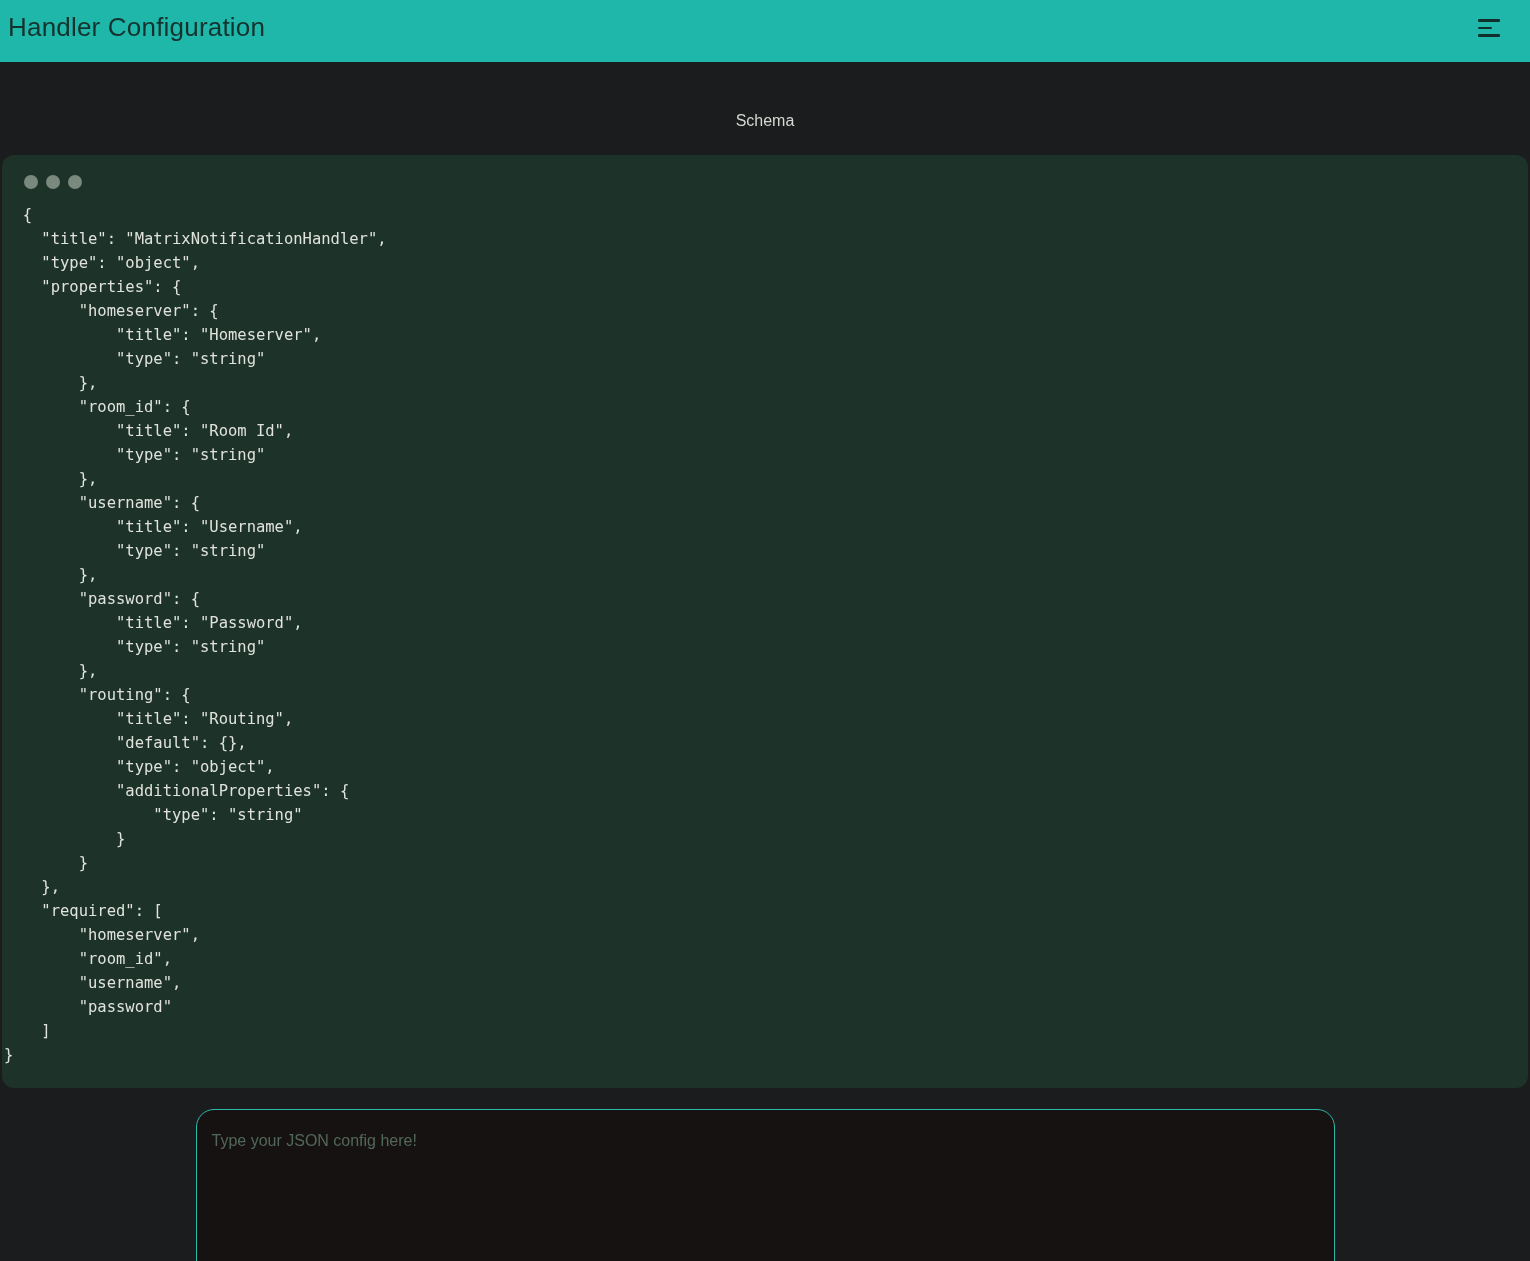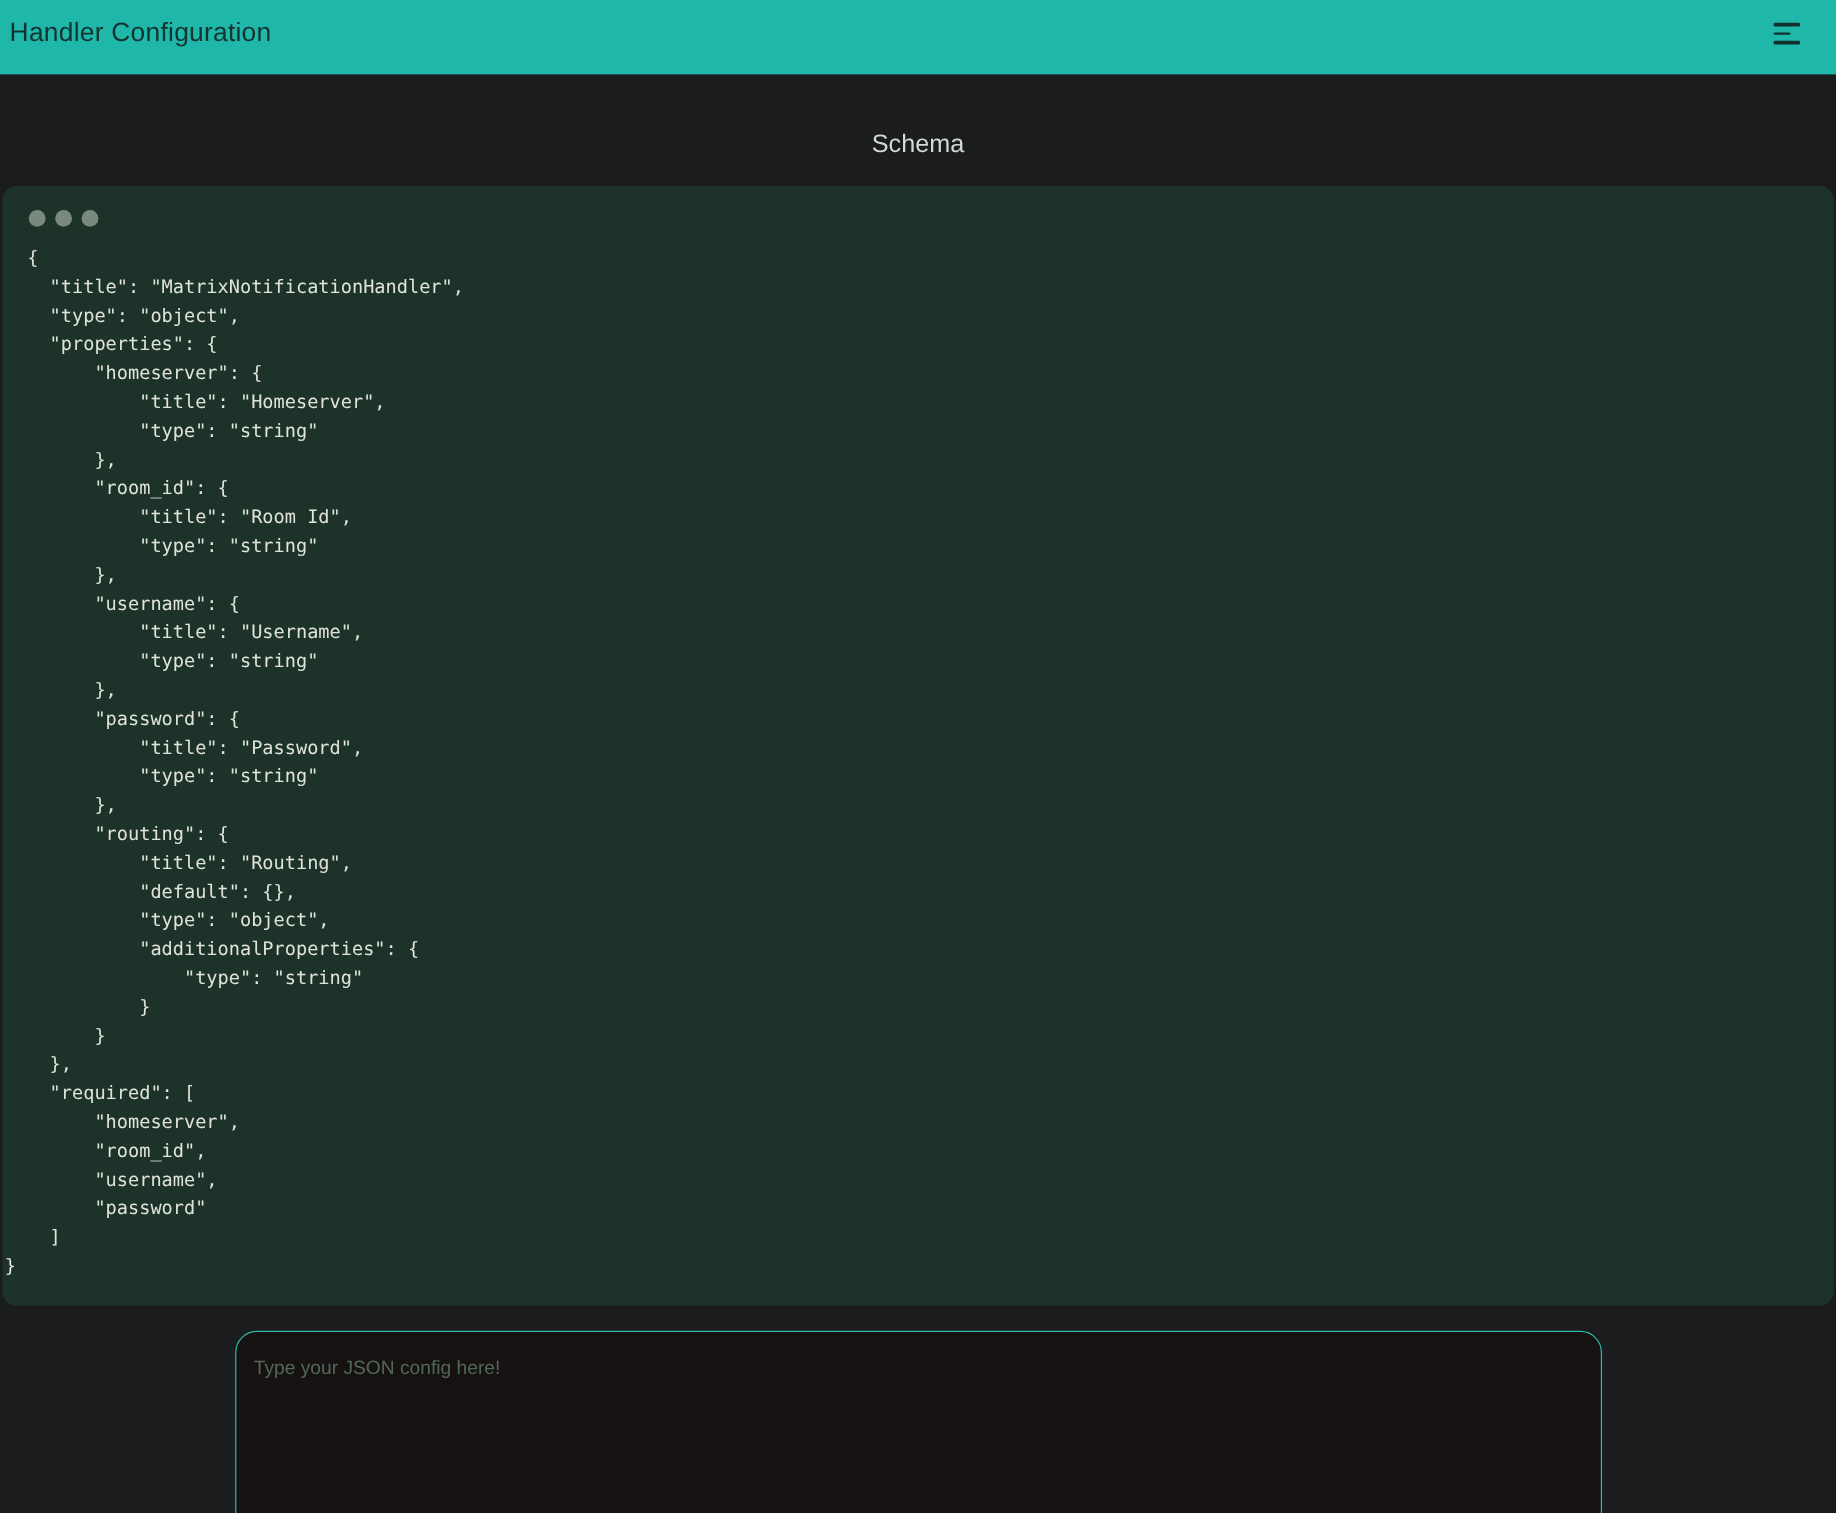--- a/index.html
+++ b/index.html
@@ -17,21 +17,21 @@
   .app-header {
     height: 62px;
     background: #1fb7aa;
     display: flex;
     align-items: center;
     justify-content: space-between;
     padding: 0 30px 8px 8px;
   }
   .app-title {
     margin: 0;
-    font-size: 22px;
+    font-size: 26px;
     font-weight: 400;
     color: #15332e;
     letter-spacing: 0.2px;
   }
   .menu-btn {
     background: transparent;
     border: none;
     padding: 0;
     margin-top: 2px;
     cursor: pointer;
@@ -47,21 +47,21 @@
     margin-bottom: 5px;
   }
   .menu-btn .bar:last-child { margin-bottom: 0; }
   .menu-btn .bar-wide  { width: 22px; }
   .menu-btn .bar-short { width: 14px; }
 
   
   .section-heading {
     margin: 0;
     text-align: center;
-    font-size: 21px;
+    font-size: 16px;
     font-weight: 400;
     line-height: 28px;
     color: #d4d9d2;
   }
   .heading-schema { margin-top: 45px; }
   .heading-config { margin-top: 23px; }
 
   
   .code-window {
     margin: 20px 2px 0 2px;

